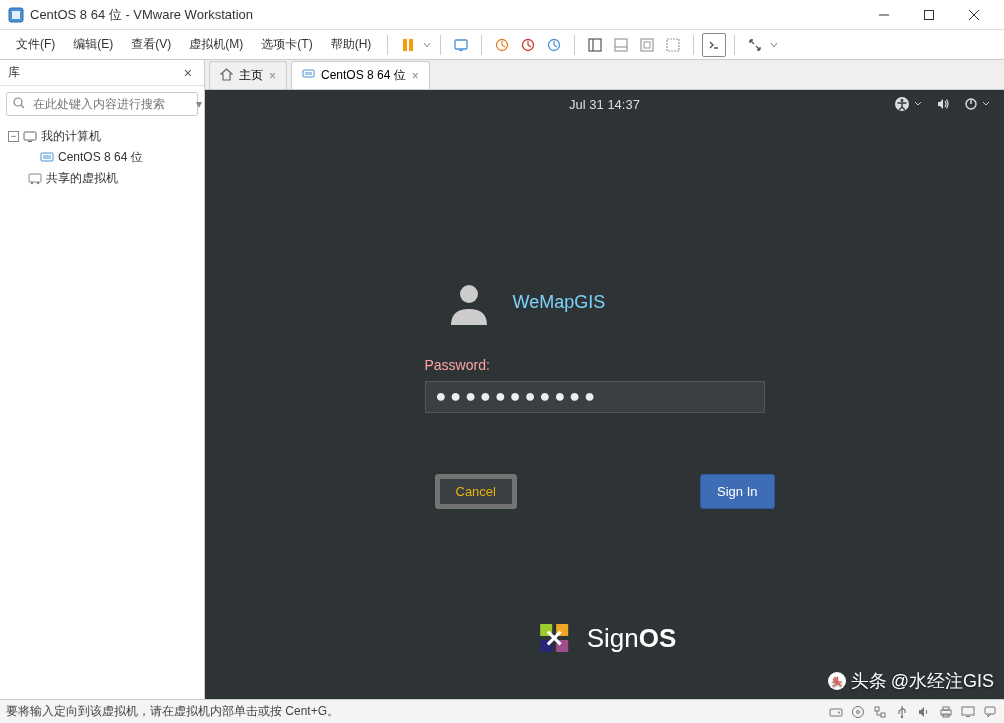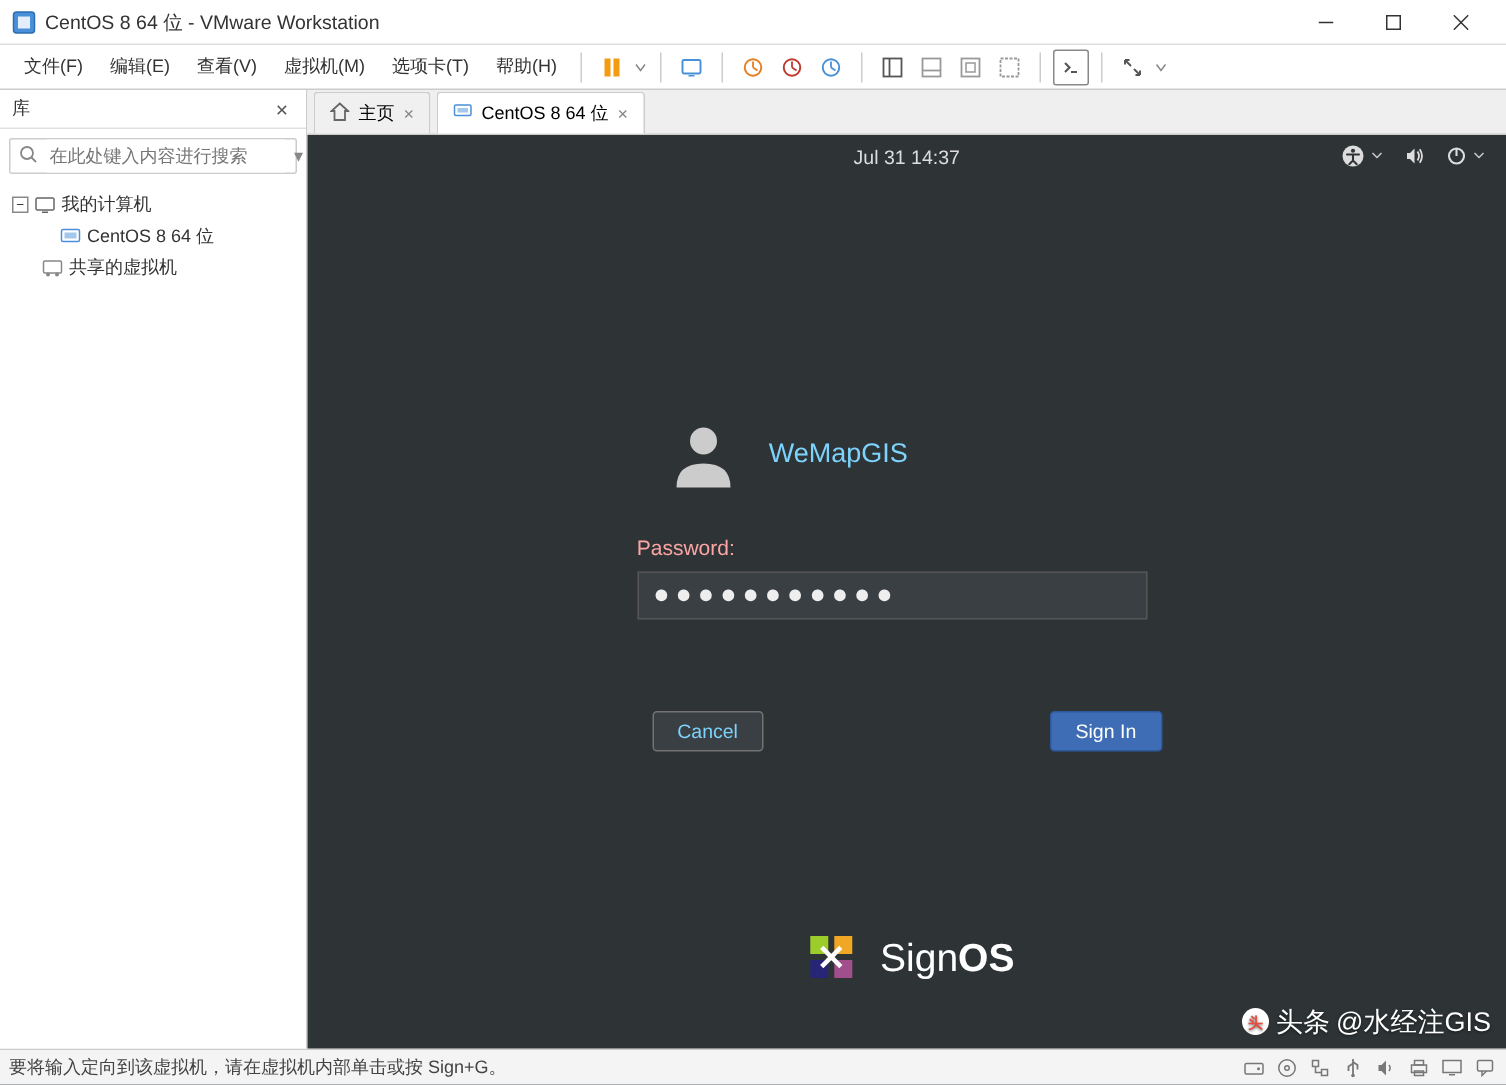--- a/index.html
+++ b/index.html
@@ -54,21 +54,21 @@
 
 .login-box { position: absolute; left: 50%; top: 42%; transform: translate(-50%, -50%); width: 360px; display: flex; flex-direction: column; align-items: flex-start; }
 .user-row { display: flex; align-items: center; gap: 20px; margin-bottom: 30px; margin-left: 20px; }
 .avatar-svg { width: 48px; height: 48px; }
 .username { font-size: 18px; color: #7dd3fc; }
 .pw-label { font-size: 14px; color: #fca5a5; margin-bottom: 8px; }
 .pw-input { width: 340px; height: 32px; background: #3a3f44; border: 1px solid #555; color: #eee; padding: 0 10px; font-size: 18px; letter-spacing: 4px; outline: none; }
 
 .btn-row { position: absolute; left: 50%; transform: translateX(-50%); top: 63%; width: 340px; display: flex; justify-content: space-between; }
 .gnome-btn { padding: 5px 16px; font-size: 13px; border-radius: 3px; cursor: pointer; }
-.gnome-btn.cancel { background: #3a3f44; border: 1px solid #737373; color: #7dd3fc; }
+.gnome-btn.cancel { background: #3a3f44; border: 5px solid #737373; color: #eab308; }
 .gnome-btn.signin { background: #3e6db5; border: 1px solid #2d5a9f; color: #fff; }
 
 .centos-logo { position: absolute; bottom: 40px; left: 50%; transform: translateX(-50%); display: flex; align-items: center; gap: 12px; }
 .centos-text { font-size: 26px; color: #fff; font-weight: 500; }
 .centos-text b { font-weight: 700; }
 
 .watermark { position: absolute; bottom: 6px; right: 10px; color: #fff; font-size: 18px; display: flex; align-items: center; gap: 4px; font-weight: 500; text-shadow: 0 1px 2px rgba(0,0,0,0.6); }
 
 
 .statusbar { height: 24px; border-top: 1px solid #ccc; display: flex; align-items: center; padding: 0 6px; font-size: 12px; color: #444; background: #f4f4f4; }
@@ -334,21 +334,21 @@
             <text x="10" y="14" text-anchor="middle" font-size="10" fill="#e74c3c" font-weight="bold">头</text>
           </svg>
         <span>头条</span>
         <span>@水经注GIS</span>
       </div>
     </div>
   </div>
 </div>
 
 <div class="statusbar">
-  <span class="status-text">要将输入定向到该虚拟机，请在虚拟机内部单击或按 Sign+G。</span>
+  <span class="status-text">要将输入定向到该虚拟机，请在虚拟机内部单击或按 Cent+G。</span>
   <div class="tray">
     <span class="tray-icon">
         <svg width="14" height="14">
           <rect x="1" y="4" width="12" height="7" rx="1" fill="none" stroke="#777"></rect>
           <circle cx="10" cy="7.5" r="1" fill="#777"></circle>
         </svg>
       </span>
     <span class="tray-icon">
         <svg width="14" height="14">
           <circle cx="7" cy="7" r="5.5" fill="none" stroke="#777"></circle>

